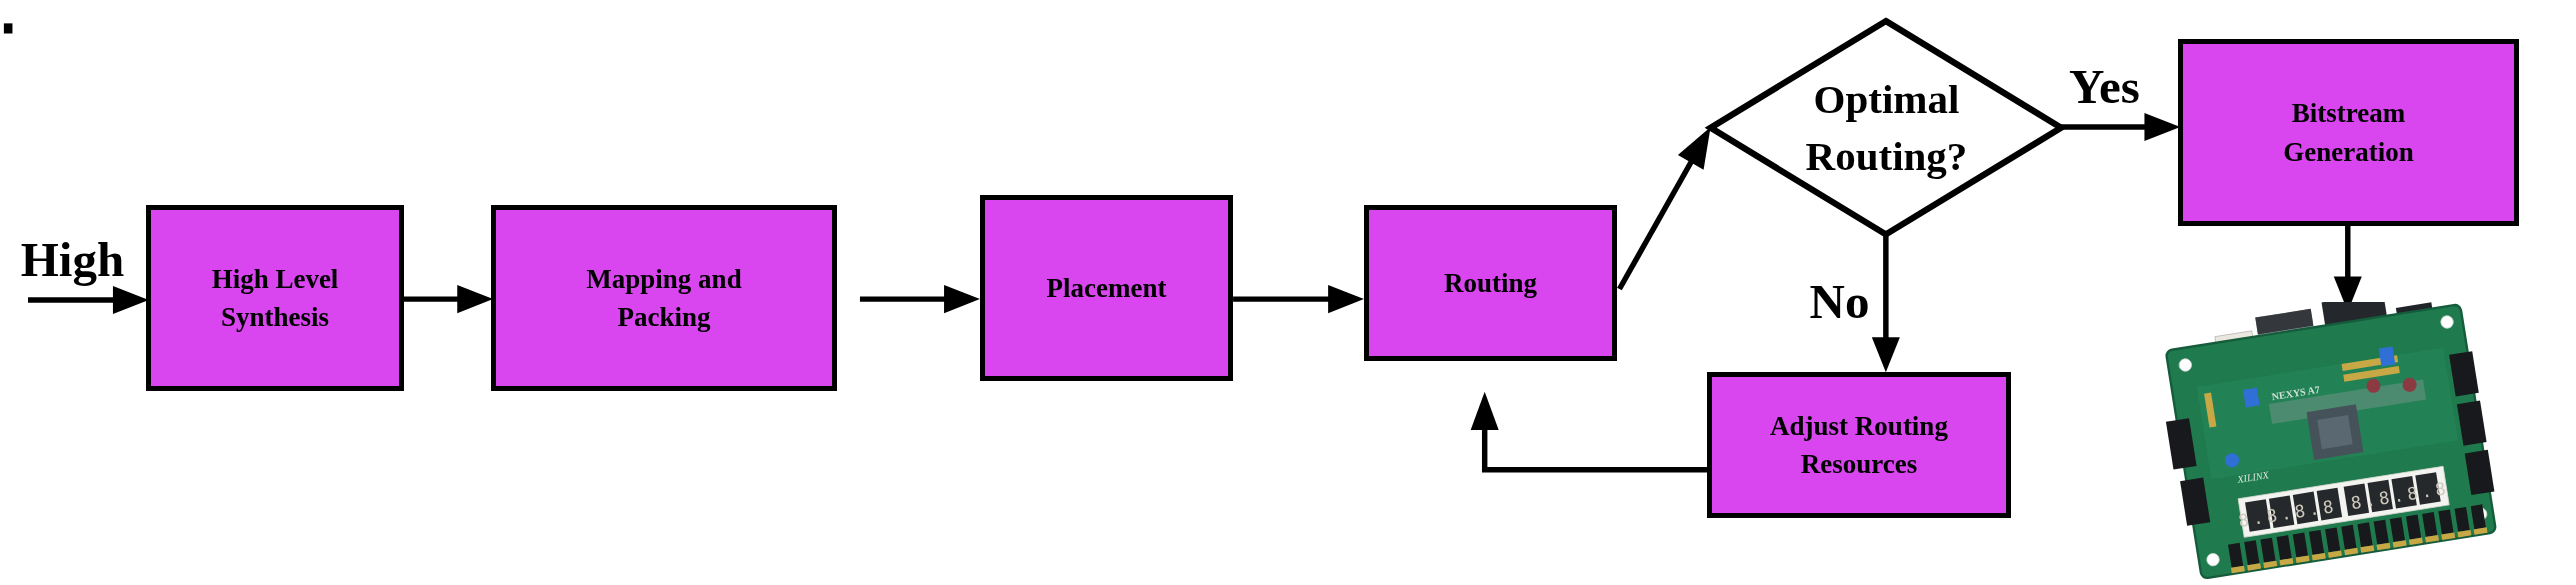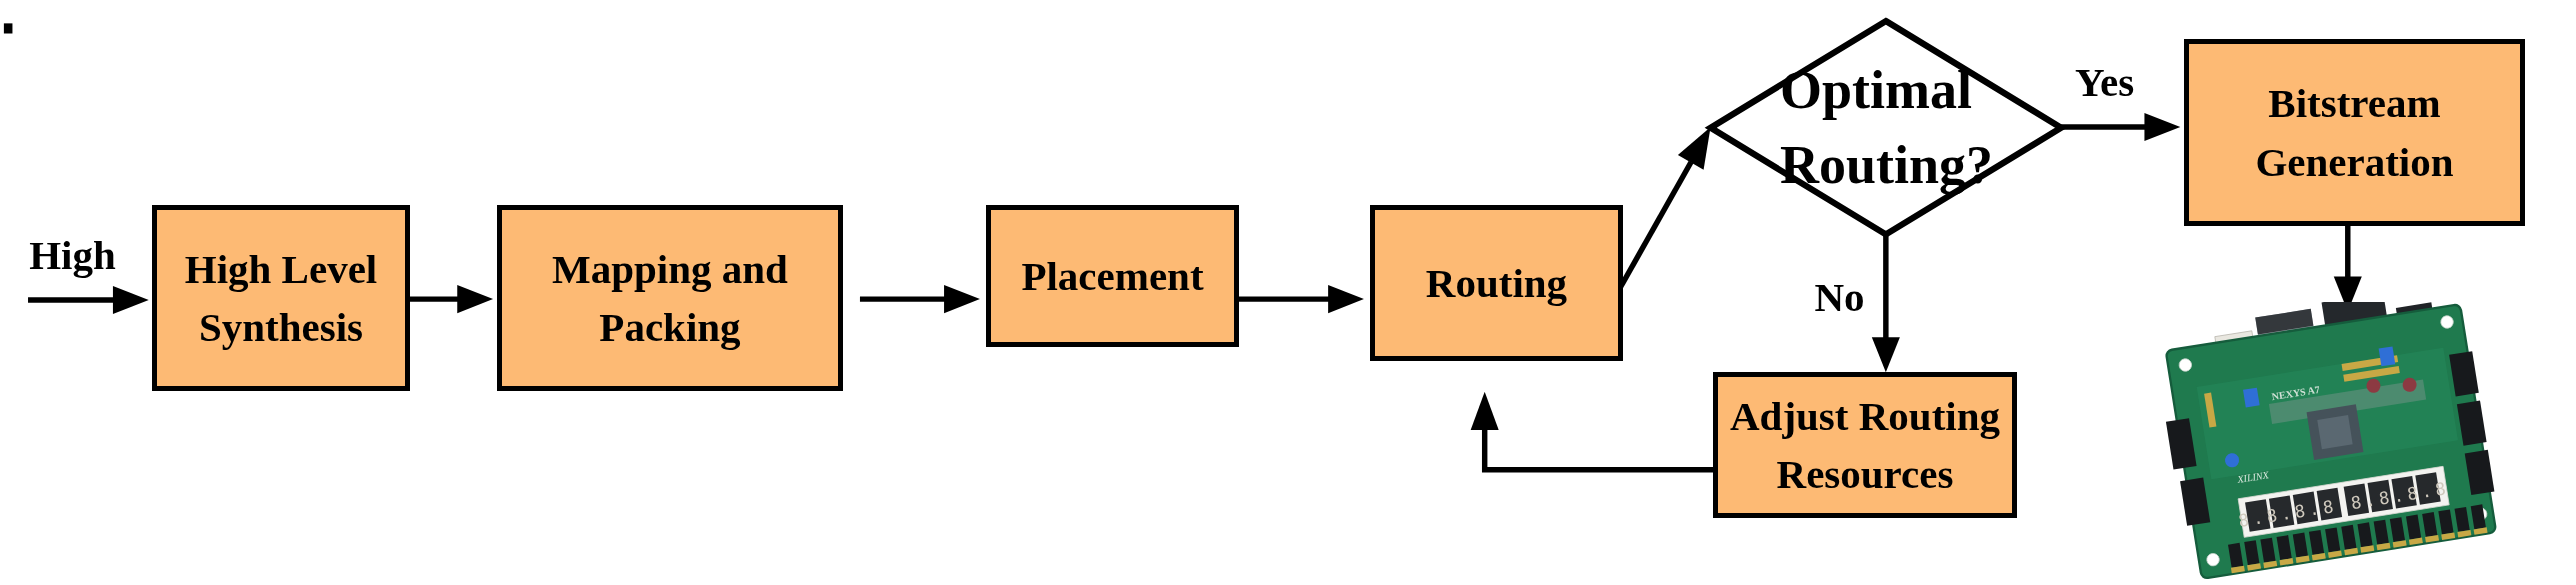--- a/index.html
+++ b/index.html
@@ -3,32 +3,32 @@
 <meta charset="utf-8">
 <style>
   html,body{margin:0;padding:0;}
   body{
     width:2576px;height:585px;position:relative;background:#ffffff;
     font-family:"Liberation Serif","DejaVu Serif",serif;color:#000;
     overflow:hidden;
   }
   #connector-layer{position:absolute;left:0;top:0;width:2576px;height:585px;}
   .node{
-    position:absolute;box-sizing:border-box;border:5.5px solid #000;background:#fdba74;
+    position:absolute;box-sizing:border-box;border:5.5px solid #000;background:#d946ef;
     display:flex;align-items:center;justify-content:center;text-align:center;
-    font-weight:bold;font-size:41px;line-height:1.42;white-space:pre;margin-left:6px;
+    font-weight:bold;font-size:27px;line-height:1.42;white-space:pre;
   }
   .edge-label{
-    position:absolute;font-weight:bold;font-size:41px;line-height:1;
+    position:absolute;font-weight:bold;font-size:49px;line-height:1;
     text-align:center;white-space:pre;
   }
   .diamond-label{
     position:absolute;left:1754px;top:69px;width:265px;height:118px;
-    display:flex;align-items:center;justify-content:center;text-align:left;
-    font-weight:bold;font-size:54px;line-height:1.38;white-space:pre;
+    display:flex;align-items:center;justify-content:center;text-align:center;
+    font-weight:bold;font-size:41px;line-height:1.38;white-space:pre;
   }
   #fpga-board{position:absolute;left:2159px;top:302px;width:351px;height:281px;}
   .seg-digits{font-family:"DejaVu Sans Mono","Liberation Mono",monospace;}
 </style>
 </head>
 <body>
 
 <svg id="connector-layer" viewBox="0 0 3305 751" xmlns="http://www.w3.org/2000/svg">
   <g stroke="#000" stroke-width="7" fill="#000">
 
@@ -66,21 +66,21 @@
 </svg>
 
 <div class="edge-label" style="left:18px;top:235px;width:109px;">High</div>
 
 <div class="node" style="left:146px;top:205px;width:258px;height:186px;">High Level
 Synthesis</div>
 
 <div class="node" style="left:491px;top:205px;width:346px;height:186px;">Mapping and
 Packing</div>
 
-<div class="node" style="left:980px;top:205px;width:253px;height:142px;">Placement</div>
+<div class="node" style="left:980px;top:195px;width:253px;height:186px;">Placement</div>
 
 <div class="node" style="left:1364px;top:205px;width:253px;height:156px;">Routing</div>
 
 <div class="diamond-label">Optimal
 Routing?</div>
 
 <div class="edge-label" style="left:2050px;top:62px;width:109px;">Yes</div>
 
 <div class="edge-label" style="left:1785px;top:257px;width:109px;margin-top:20px;">No</div>
 

